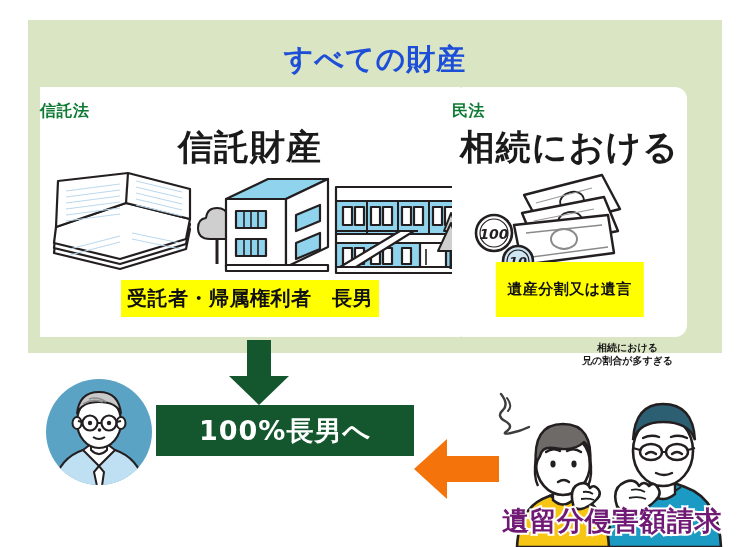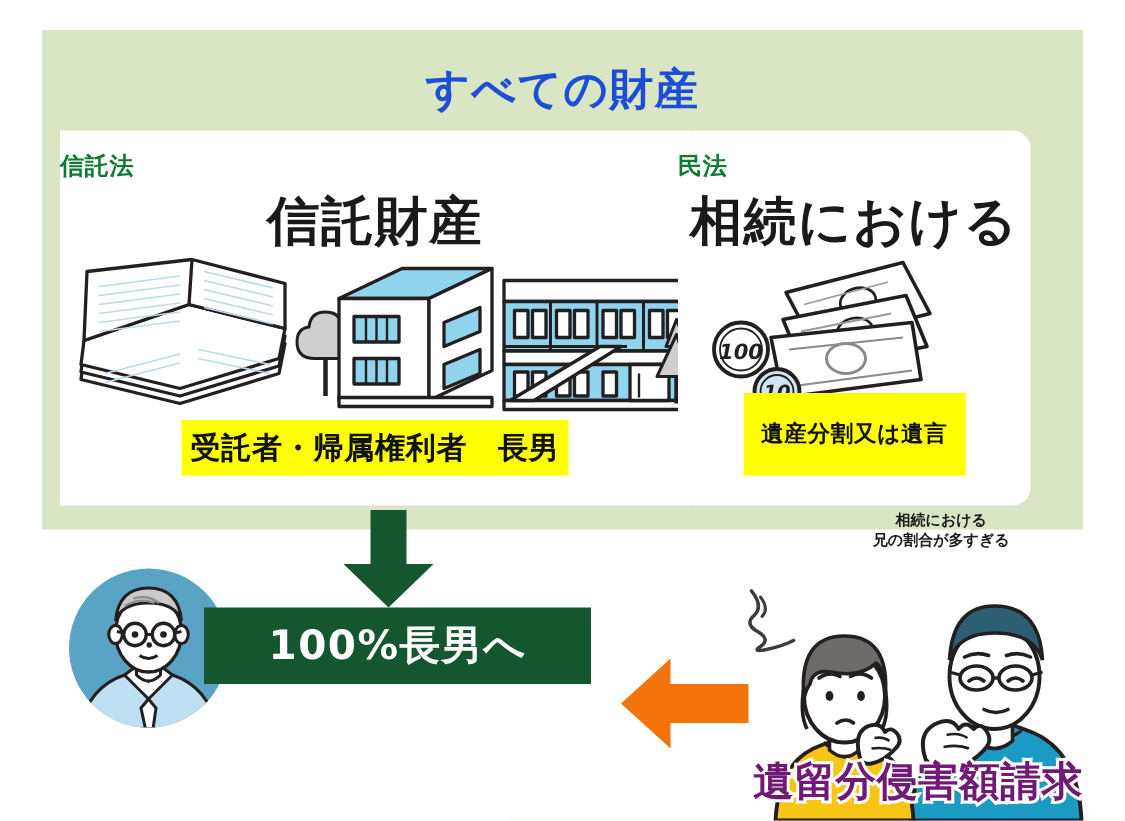--- a/index.html
+++ b/index.html
@@ -99,21 +99,21 @@
     position: absolute;
     left: 228px;
     top: 340px;
     width: 62px;
     height: 66px;
   }
 
   
   .result-banner {
     position: absolute;
-    left: 136px;
+    left: 156px;
     top: 405px;
     width: 258px;
     height: 51px;
     background: #14572e;
     display: flex;
     align-items: center;
     justify-content: center;
   }
   .result-banner-label {
     color: #ffffff;

